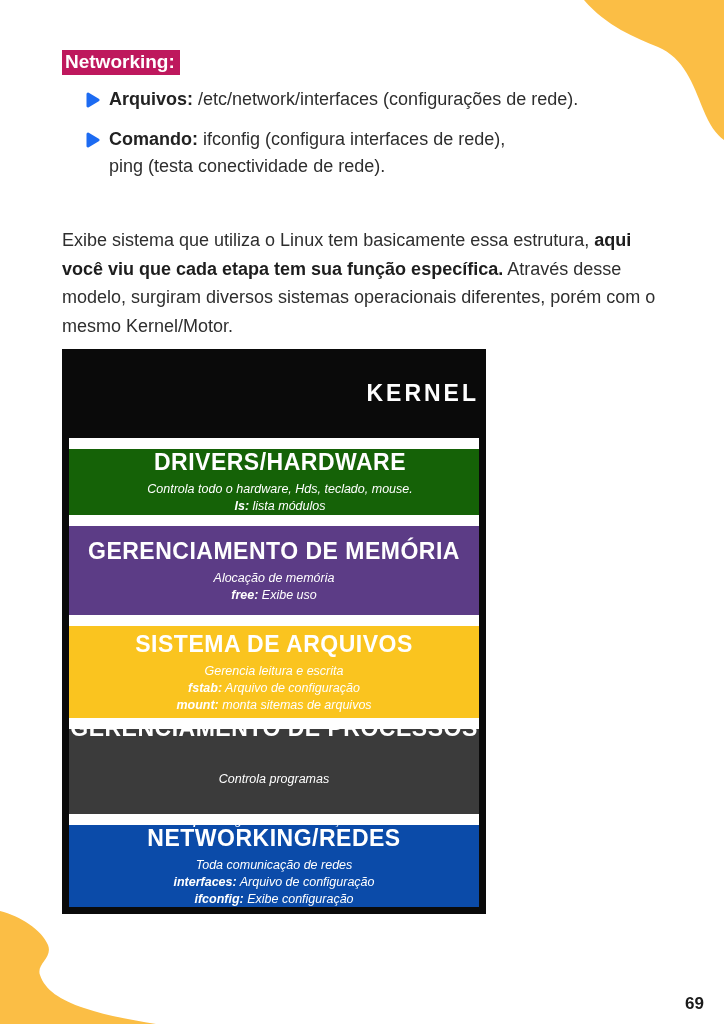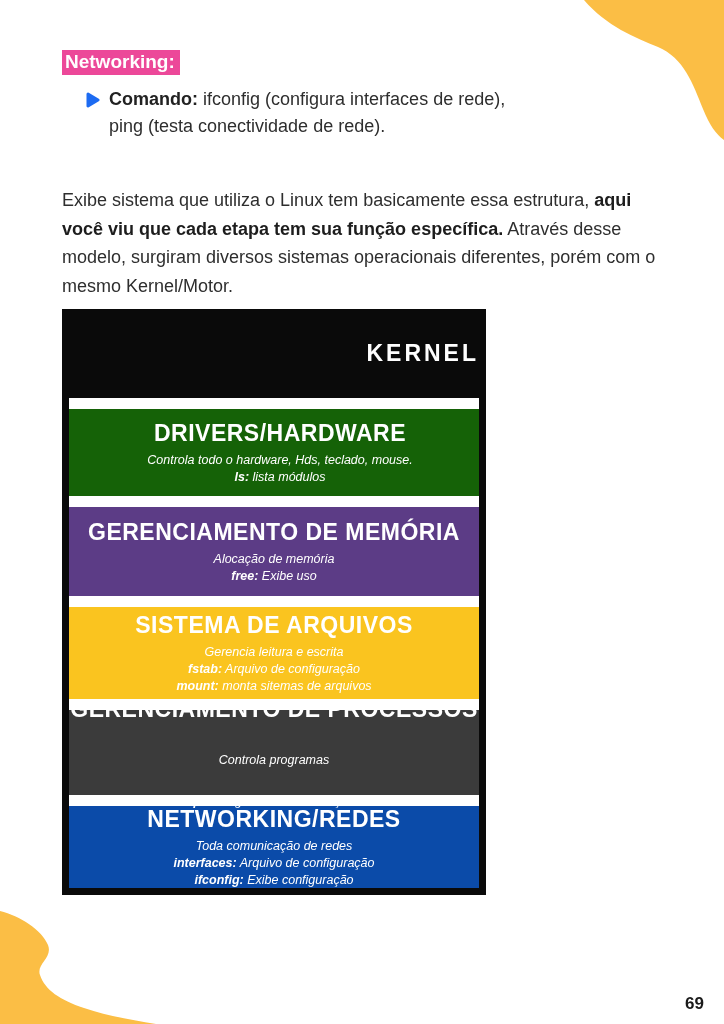--- a/index.html
+++ b/index.html
@@ -9,21 +9,21 @@
     background:#ffffff;position:relative;overflow:hidden;
   }
   .page{position:relative;width:724px;height:1024px;background:#ffffff;}
   .blob{position:absolute;z-index:0;}
   .blob-tr{top:0;right:0;}
   .blob-bl{bottom:0;left:0;}
   .content{position:relative;z-index:1;padding:50px 0 0 62px;}
 
   
   .highlight{
-    display:inline-block;background:#ec4899;color:#ffffff;
+    display:inline-block;background:#be185d;color:#ffffff;
     font-weight:bold;font-size:19px;line-height:24px;padding:0 5px 1px 3px;
   }
 
   
   .bullets{margin-top:11px;padding-left:24px;}
   .bullet{display:flex;align-items:flex-start;margin-bottom:10px;}
   .bullet .tri{flex:0 0 14px;margin-top:6px;margin-right:9px;}
   .bullet .btxt{
     width:545px;font-size:18px;line-height:27px;color:#2E2E2E;margin:0;
   }
@@ -47,21 +47,21 @@
     color:#ffffff;font-weight:bold;font-size:23px;letter-spacing:3px;
   }
   .sep{height:11px;background:#ffffff;}
   .layer{
     display:flex;flex-direction:column;align-items:center;justify-content:center;
     color:#ffffff;text-align:center;
   }
   .layer .ltitle{font-weight:bold;font-size:23px;letter-spacing:0.5px;margin-bottom:5px;}
   .layer .lline{font-size:12.5px;line-height:17px;font-style:italic;}
   .layer .lline b{font-weight:bold;}
-  .layer-drivers{height:87px;background:#156207;padding-left:12px;}
+  .layer-drivers{height:66px;background:#156207;padding-left:12px;}
   .layer-memoria{height:89px;background:#5C3C86;}
   .layer-arquivos{height:92px;background:#FAC41F;}
   .layer-processos{height:85px;background:#3B3B3B;gap:24px;}
   .layer-redes{height:82px;background:#0B4BA9;}
 
   
   .page-num{
     position:absolute;right:20px;bottom:10px;z-index:1;
     font-size:17px;font-weight:bold;color:#1a1a1a;
   }
@@ -79,20 +79,26 @@
     <path d="M0,3 C20,8 42,22 48,37 C53,50 36,56 40,67 C45,82 60,92 84,100 C108,108 132,112 156,116 L0,116 Z" fill="#FBBE45"></path>
   </svg>
 
   <div class="content">
 
     <span class="highlight">Networking:</span>
 
     <div class="bullets">
 
 
+      <div class="bullet bullet2">
+        <svg class="tri" width="14" height="16" viewBox="0 0 14 16">
+          <path d="M2 2 L12 8 L2 14 Z" fill="#1D6BF2" stroke="#1D6BF2" stroke-width="3" stroke-linejoin="round"></path>
+        </svg>
+        <p class="btxt"><b>Arquivos:</b> <span>/etc/network/interfaces (configurações de rede).</span></p>
+      </div>
 
       <div class="bullet bullet3">
         <svg class="tri" width="14" height="16" viewBox="0 0 14 16">
           <path d="M2 2 L12 8 L2 14 Z" fill="#1D6BF2" stroke="#1D6BF2" stroke-width="3" stroke-linejoin="round"></path>
         </svg>
         <p class="btxt"><b>Comando:</b> <span>ifconfig (configura interfaces de rede),</span><br><span>ping (testa conectividade de rede).</span></p>
       </div>
 
     </div>
 

